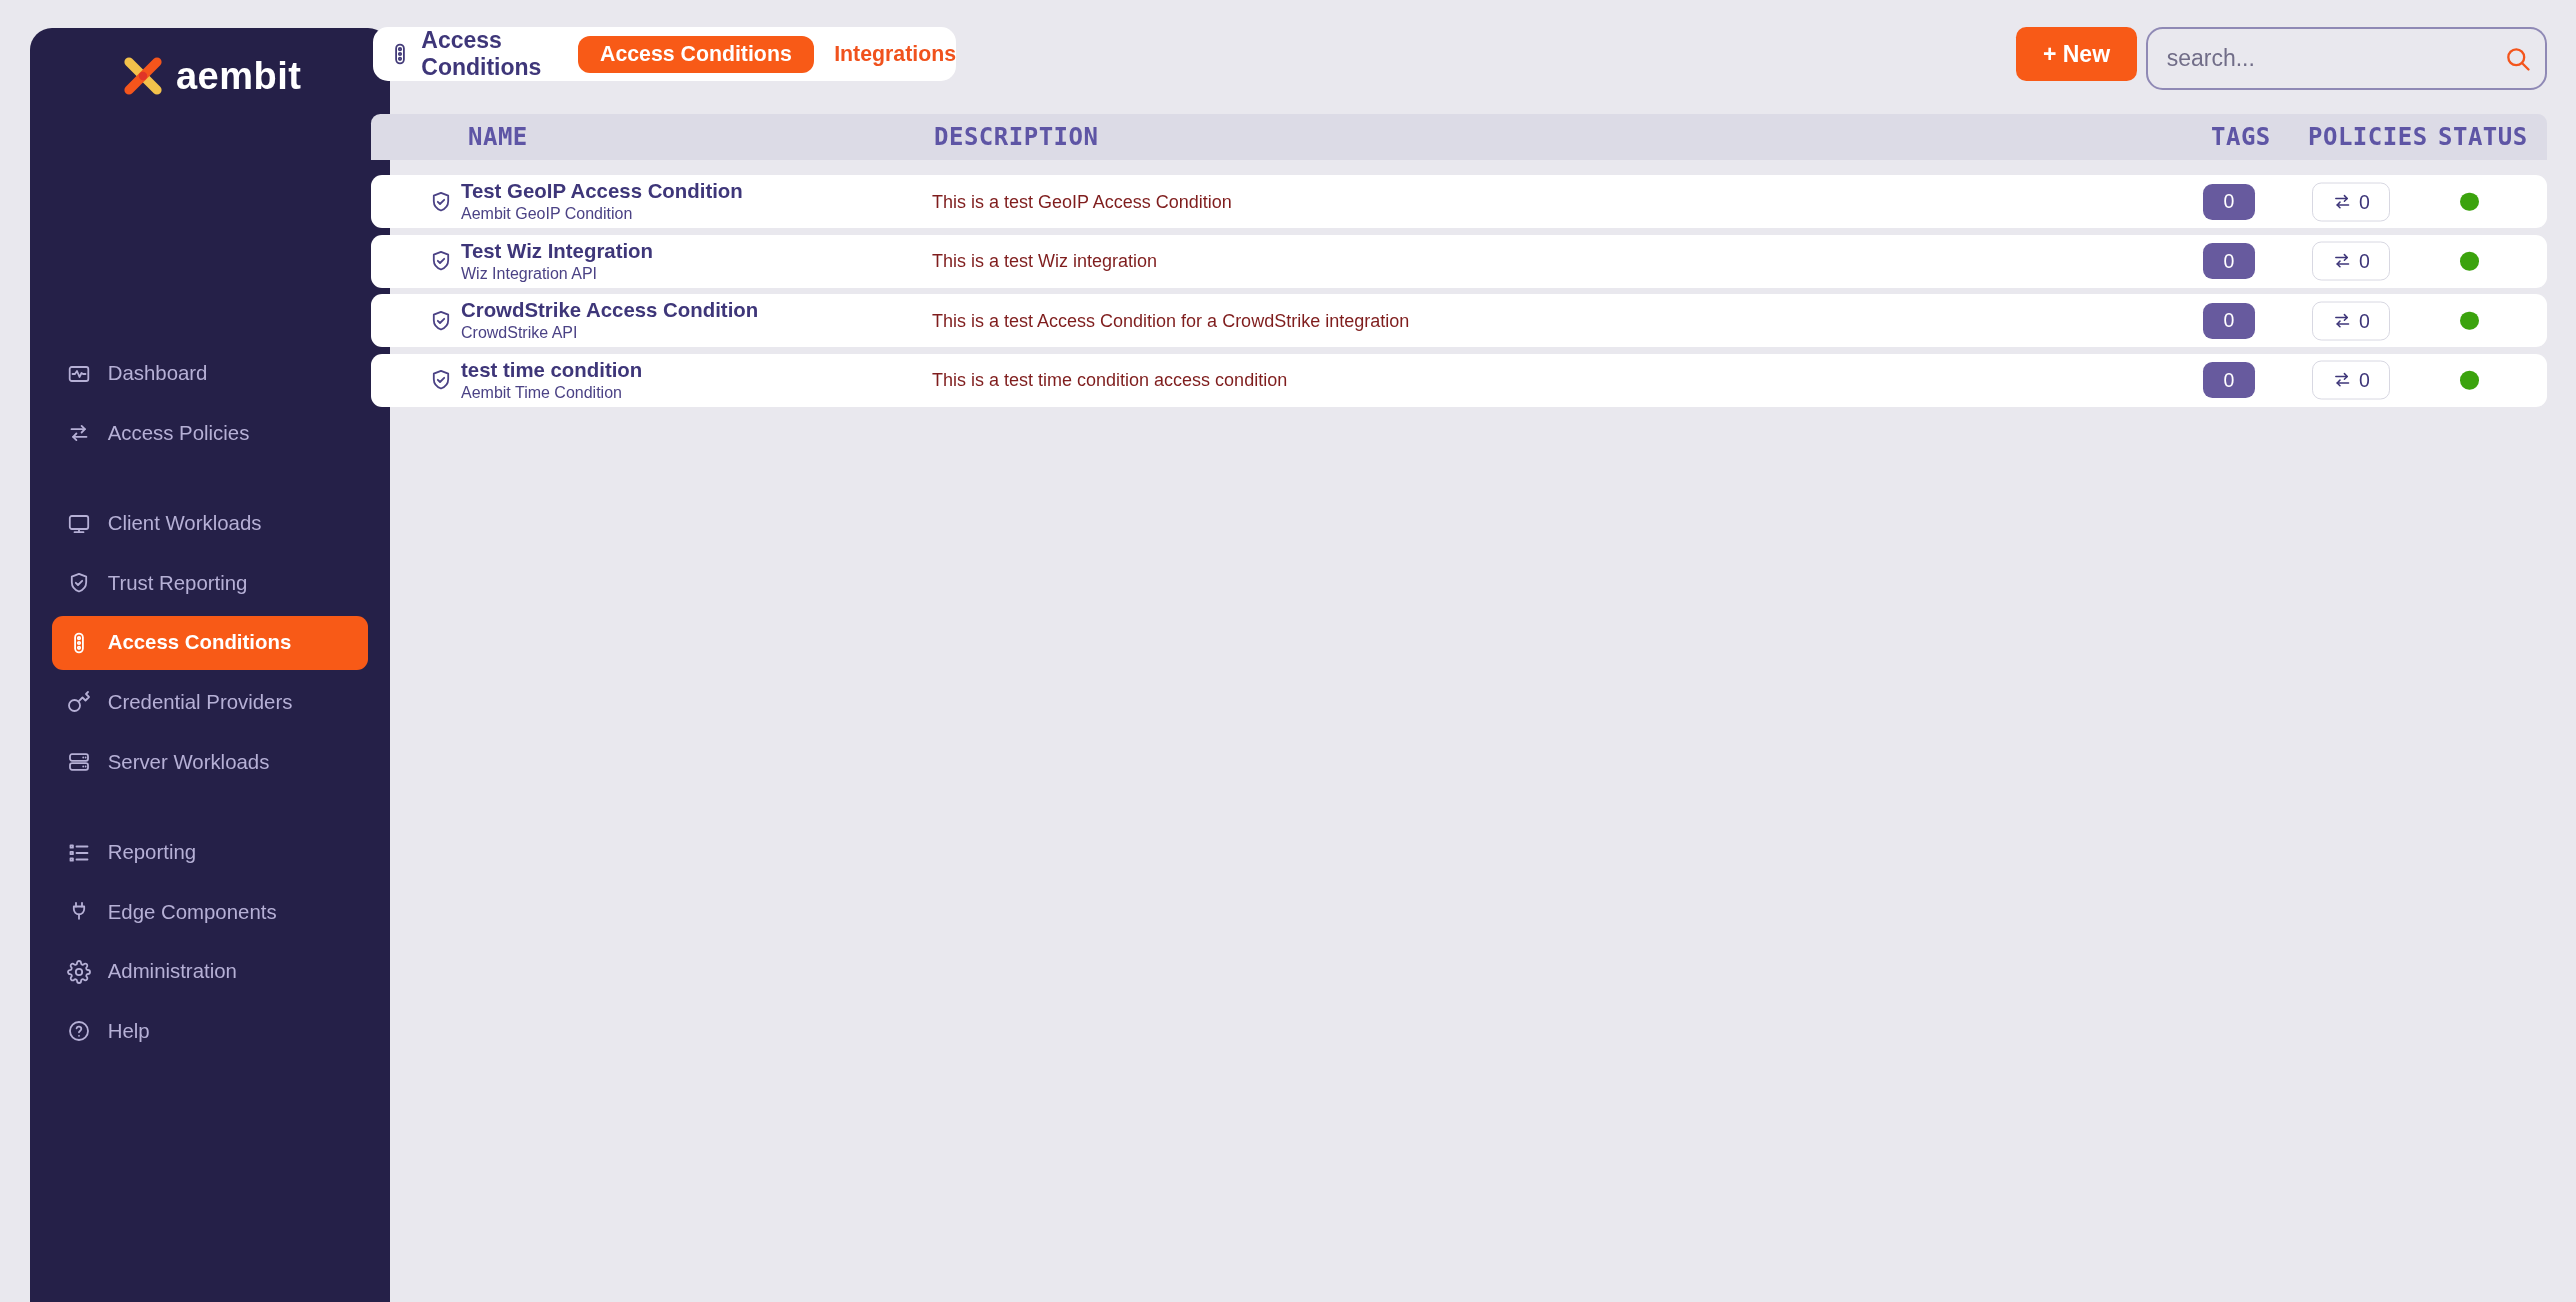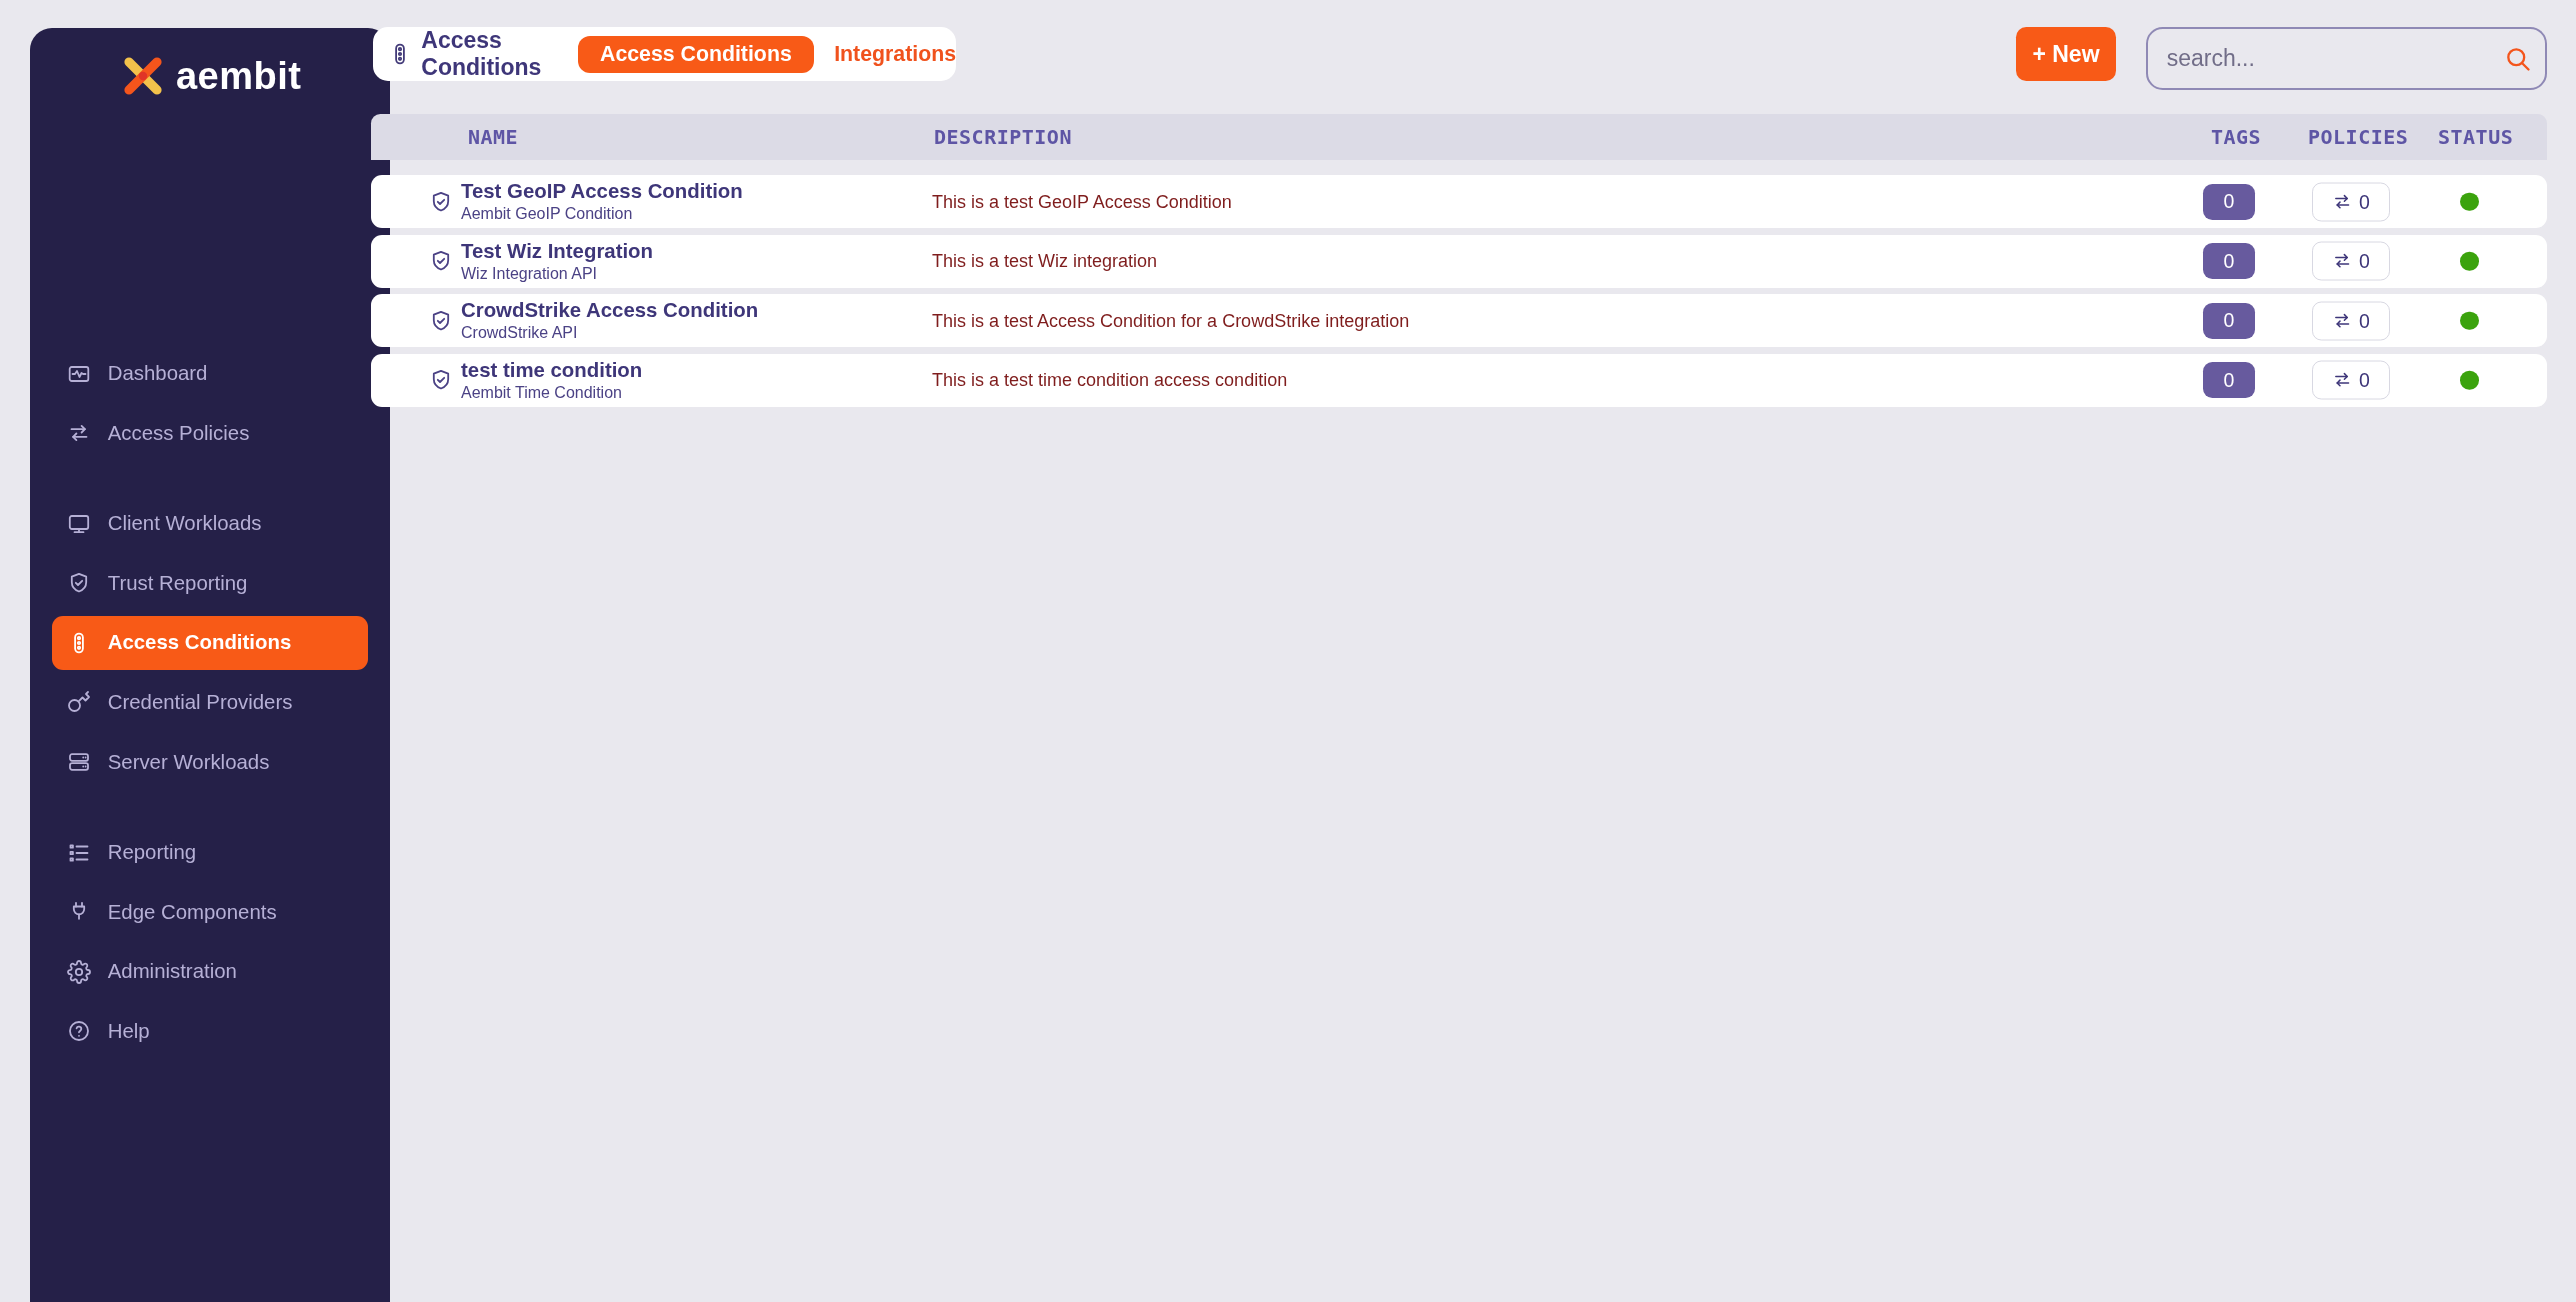--- a/index.html
+++ b/index.html
@@ -26,36 +26,36 @@
   .tabsbar{position:absolute;left:373px;top:27px;width:583px;height:54px;background:#ffffff;
            border-radius:15px;display:flex;align-items:center;padding:0 0 0 15px;box-sizing:border-box;}
   .crumb-icon{width:24px;height:24px;color:#433b79;}
   .crumb-icon svg{width:24px;height:24px;display:block;}
   .crumb-label{margin-left:9.3px;color:#3e3679;font-size:23px;font-weight:bold;}
   .tab{font-size:21.3px;font-weight:bold;color:#f0521d;cursor:pointer;white-space:nowrap;}
   .tab.active{background:#f85a17;color:#ffffff;border-radius:12px;height:37px;line-height:37px;
               padding:0 22px;margin-left:22px;}
   .tab:not(.active){margin-left:20.4px;}
 
-  .new-btn{position:absolute;left:2016px;top:27px;width:100px;height:54px;background:#f85a17;
+  .new-btn{position:absolute;left:2016px;top:27px;width:121px;height:54px;background:#f85a17;
            border:none;border-radius:10.2px;color:#ffffff;font-size:23px;font-weight:bold;
            font-family:"Liberation Sans",sans-serif;cursor:pointer;}
   .searchwrap{position:absolute;left:2146px;top:27px;width:401px;height:63px;box-sizing:border-box;
               border:2.8px solid #8f89b5;border-radius:16.7px;display:flex;align-items:center;}
   .searchwrap input{flex:1;border:none;outline:none;background:transparent;margin-left:16.7px;
                     font-size:23px;color:#3e3679;font-family:"Liberation Sans",sans-serif;}
   .searchwrap input::placeholder{color:#716d88;}
   .search-icon{width:28px;height:28px;margin-right:13px;color:#f4551c;cursor:pointer;}
   .search-icon svg{width:28px;height:28px;display:block;}
 
   
   .table{position:absolute;left:371px;top:114px;width:2176px;}
   .thead{position:relative;height:46px;background:#dcdbe6;border-radius:9.3px 9.3px 0 0;}
   .th{position:absolute;top:50%;transform:translateY(-50%);font-family:"DejaVu Sans Mono",monospace;
-      font-size:20px;font-weight:bold;color:#5e55a5;letter-spacing:0.5px;}
+      font-size:24px;font-weight:bold;color:#5e55a5;letter-spacing:0.5px;}
   .th-name{left:97px;} .th-desc{left:563px;} .th-tags{left:1840px;}
   .th-policies{left:1937px;} .th-status{left:2067px;}
   .rows{margin-top:15px;display:flex;flex-direction:column;gap:6.5px;}
   .row{position:relative;height:53px;background:#ffffff;border-radius:11px;cursor:pointer;}
   .row-shield{position:absolute;left:58px;top:50%;transform:translateY(-50%);width:24px;height:24px;
               color:#4b4285;}
   .row-shield svg{width:24px;height:24px;display:block;}
   .row-namecol{position:absolute;left:90px;top:0;bottom:0;display:flex;flex-direction:column;
                justify-content:center;}
   .row-name{font-size:20.4px;font-weight:bold;color:#3e3679;line-height:1.1;}

